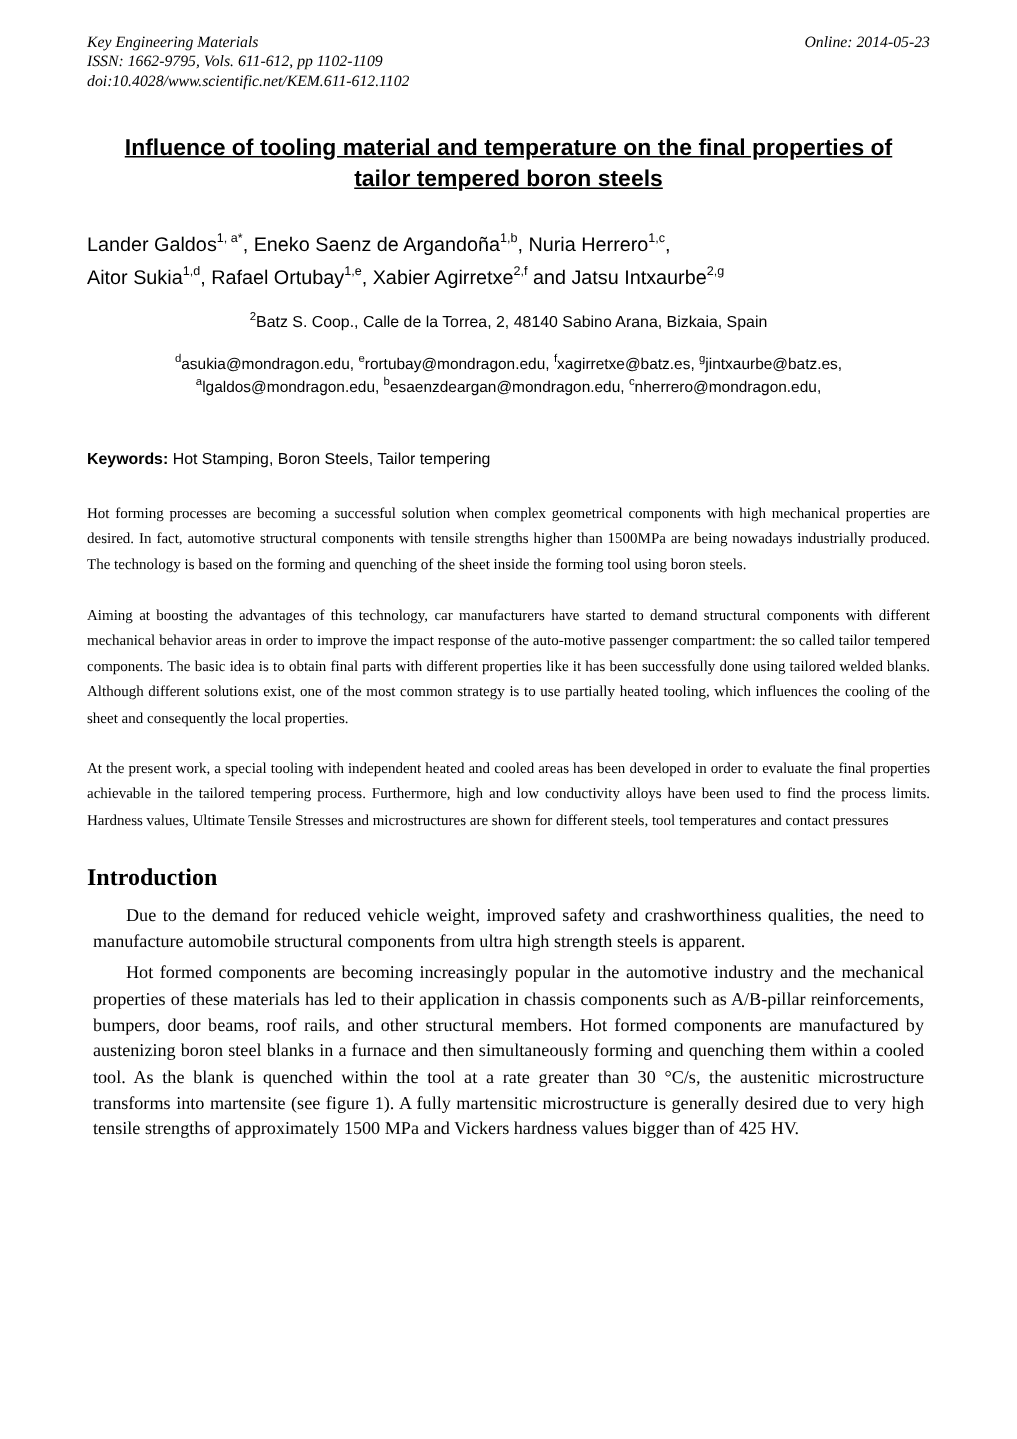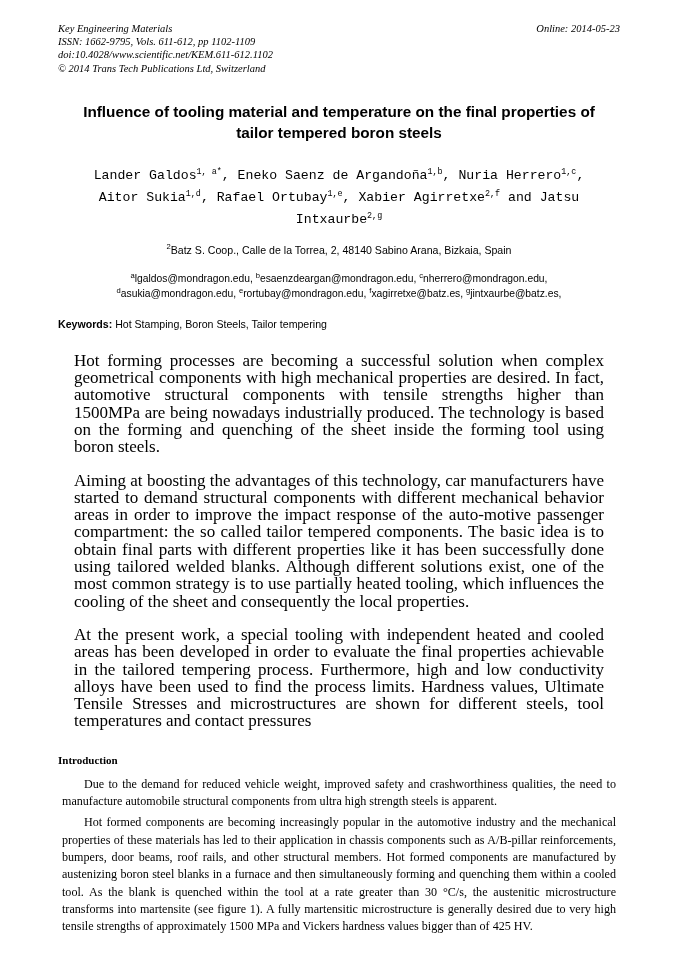--- a/index.html
+++ b/index.html
@@ -46,28 +46,28 @@
 
   
   .title {
     font-family: "Liberation Sans", sans-serif;
     font-weight: bold;
     font-size: 15.3px;
     line-height: 21px;
     text-align: center;
     margin-top: 26px;
     padding: 0 6px;
+    text-decoration: underline;
   }
 
   
   .authors {
-    font-family: Liberation Mono, monospace;
+    font-family: Liberation Sans, sans-serif;
     font-size: 13.2px;
     line-height: 22px;
-    text-align: center;
     margin-top: 22px;
   }
   .authors sup {
     font-size: 8.4px;
     vertical-align: super;
     line-height: 0;
   }
   .star {
     font-size: 11px;
   }
@@ -100,44 +100,44 @@
     font-size: 7.6px;
     vertical-align: super;
     line-height: 0;
   }
 
   
   .keywords {
     font-family: "Liberation Sans", sans-serif;
     font-size: 10.6px;
     line-height: 15px;
-    margin-top: 16px;
+    margin-top: 33px;
     text-align: left;
   }
   .keywords b {
     font-weight: bold;
   }
 
   
   .abstract p {
-    font-size: 17px;
+    font-size: 10px;
     line-height: 17.3px;
     text-align: justify;
-    margin: 16px;
+    margin: 0;
     margin-top: 16px;
     text-indent: 0;
   }
   .abstract p:first-child {
     margin-top: 20px;
   }
 
   
   .section-head {
     font-weight: bold;
-    font-size: 11px;
+    font-size: 16px;
     line-height: 16px;
     margin-top: 22px;
     font-family: "Liberation Serif", serif;
   }
   .body p {
     font-size: 12.1px;
     line-height: 17.3px;
     text-align: justify;
     margin: 4px;
     text-indent: 22px;
@@ -151,50 +151,49 @@
 
 <div class="page">
 
   <div class="hdr">
     <div class="hdr-row1">
       <span class="hdr-left">Key Engineering Materials</span>
       <span class="hdr-right">Online: 2014-05-23</span>
     </div>
     <div class="hdr-line">ISSN: 1662-9795, Vols. 611-612, pp 1102-1109</div>
     <div class="hdr-line">doi:10.4028/www.scientific.net/KEM.611-612.1102</div>
-    <div class="hdr-line">© 2014 Trans Tech Publications Ltd, Switzerland</div>
   </div>
 
   <div class="title">Influence of tooling material and temperature on the final properties of tailor tempered boron steels</div>
 
   <div class="authors">
     <div>
       <span>Lander Galdos</span><sup>1, a</sup><sup class="star">*</sup>, <span>Eneko Saenz de Argandoña</span><sup>1,b</sup>, <span>Nuria Herrero</span><sup>1,c</sup>,
     </div>
     <div>
       <span>Aitor Sukia</span><sup>1,d</sup>, <span>Rafael Ortubay</span><sup>1,e</sup>, <span>Xabier Agirretxe</span><sup>2,f</sup> <span>and Jatsu Intxaurbe</span><sup>2,g</sup>
     </div>
   </div>
 
   <div class="affil affil2">
     <sup>2</sup><span>Batz S. Coop., Calle de la Torrea, 2, 48140 Sabino Arana, Bizkaia, Spain</span>
   </div>
 
   <div class="emails">
-    <div>
-      <sup>a</sup><span>lgaldos@mondragon.edu,</span>
-      <sup>b</sup><span>esaenzdeargan@mondragon.edu,</span>
-      <sup>c</sup><span>nherrero@mondragon.edu,</span>
-    </div>
     <div>
       <sup>d</sup><span>asukia@mondragon.edu,</span>
       <sup>e</sup><span>rortubay@mondragon.edu,</span>
       <sup>f</sup><span>xagirretxe@batz.es,</span>
       <sup>g</sup><span>jintxaurbe@batz.es,</span>
     </div>
+    <div>
+      <sup>a</sup><span>lgaldos@mondragon.edu,</span>
+      <sup>b</sup><span>esaenzdeargan@mondragon.edu,</span>
+      <sup>c</sup><span>nherrero@mondragon.edu,</span>
+    </div>
   </div>
 
   <div class="keywords">
     <b>Keywords:</b>
     <span>Hot Stamping, Boron Steels, Tailor tempering</span>
   </div>
 
   <div class="abstract">
     <p>Hot forming processes are becoming a successful solution when complex geometrical components with high mechanical properties are desired. In fact, automotive structural components with tensile strengths higher than 1500MPa are being nowadays industrially produced. The technology is based on the forming and quenching of the sheet inside the forming tool using boron steels.</p>
     <p>Aiming at boosting the advantages of this technology, car manufacturers have started to demand structural components with different mechanical behavior areas in order to improve the impact response of the auto-motive passenger compartment: the so called tailor tempered components. The basic idea is to obtain final parts with different properties like it has been successfully done using tailored welded blanks. Although different solutions exist, one of the most common strategy is to use partially heated tooling, which influences the cooling of the sheet and consequently the local properties.</p>

